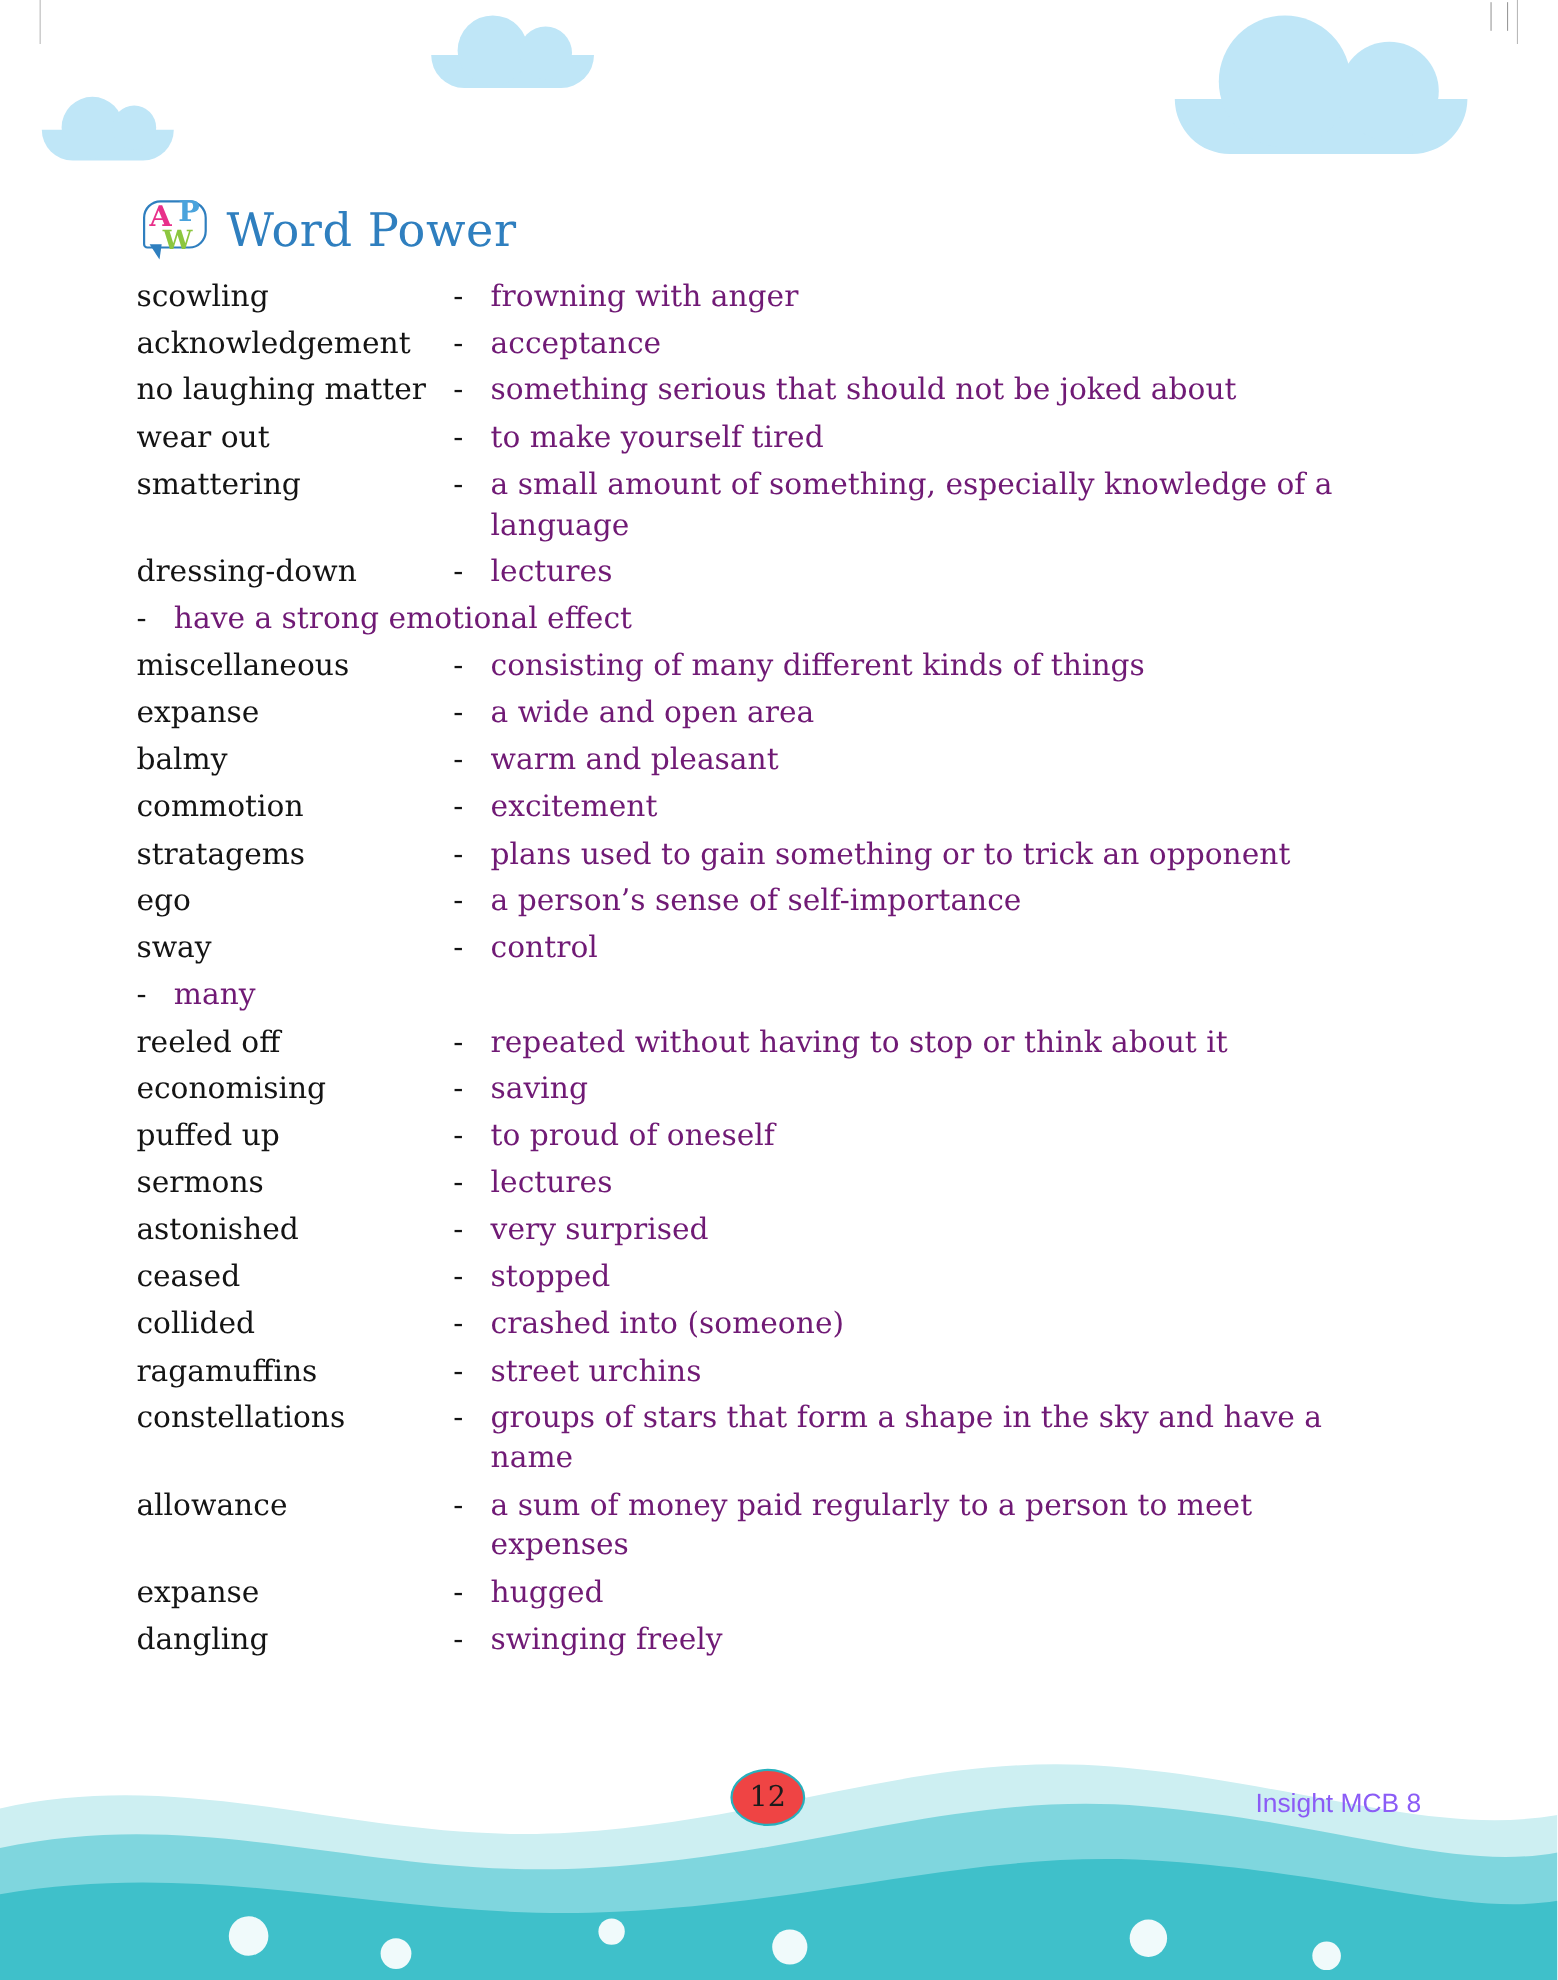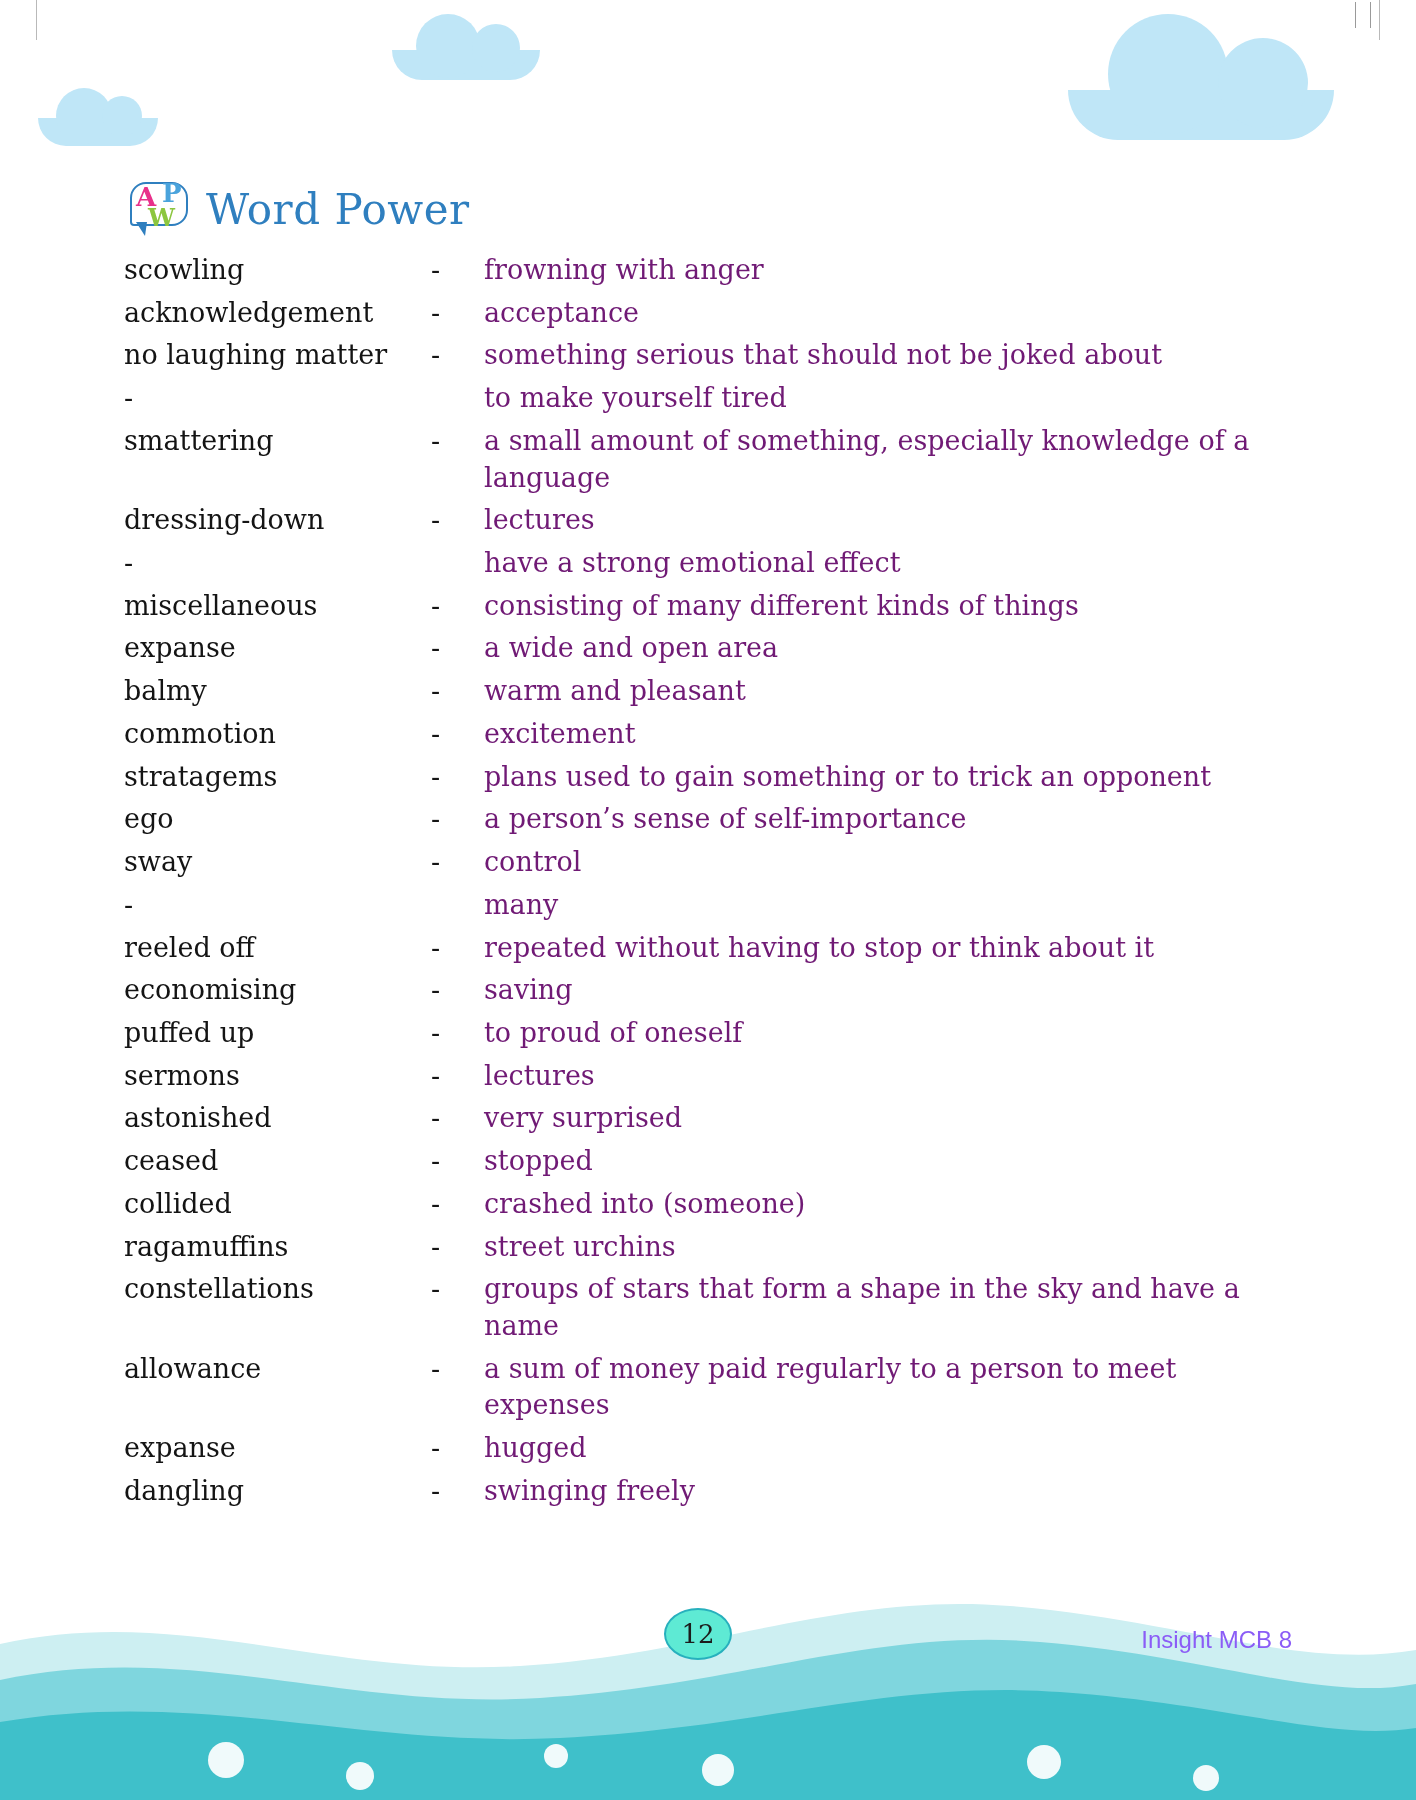--- a/index.html
+++ b/index.html
@@ -113,21 +113,20 @@
   .wordlist {
     position: absolute;
     left: 124px;
     top: 252px;
     width: 1160px;
   }
   .row {
     display: flex;
     align-items: flex-start;
     margin-bottom: 6px;
-    justify-content: space-between;
   }
   .term {
     width: 288px;
     flex: 0 0 288px;
     font-size: 27px;
     color: #141414;
     line-height: 1.36;
   }
   .dash {
     width: 34px;
@@ -156,21 +155,21 @@
   .footer-wave svg { display: block; }
 
   .page-number {
     position: absolute;
     left: 664px;
     bottom: 140px;
     width: 64px;
     height: 48px;
     border: 2px solid #27b0bd;
     border-radius: 50%;
-    background: #5eead4;
+    background: #ef4444;
     display: flex;
     align-items: center;
     justify-content: center;
     font-family: "DejaVu Serif", serif;
     font-size: 26px;
     color: #1c1c1c;
   }
   .footer-label {
     position: absolute;
     right: 124px;
@@ -214,20 +213,21 @@
     <div class="term">acknowledgement</div>
     <div class="dash">-</div>
     <div class="meaning">acceptance</div>
   </div>
   <div class="row">
     <div class="term">no laughing matter</div>
     <div class="dash">-</div>
     <div class="meaning">something serious that should not be joked about</div>
   </div>
   <div class="row">
+    <div class="term">wear out</div>
     <div class="dash">-</div>
     <div class="meaning">to make yourself tired</div>
   </div>
   <div class="row">
     <div class="term">smattering</div>
     <div class="dash">-</div>
     <div class="meaning">a small amount of something, especially knowledge of a language</div>
   </div>
   <div class="row">
     <div class="term">dressing-down</div>

